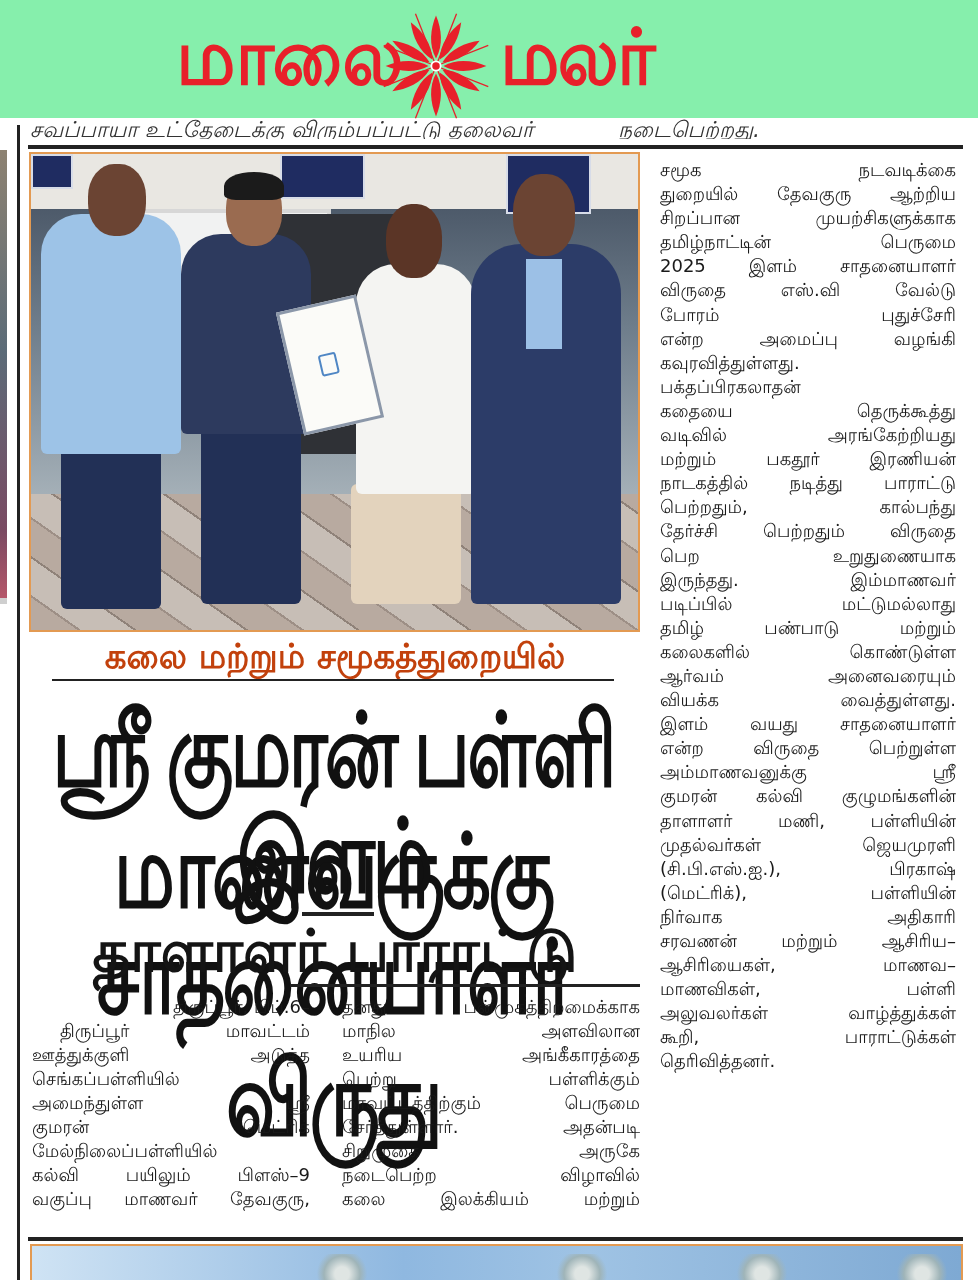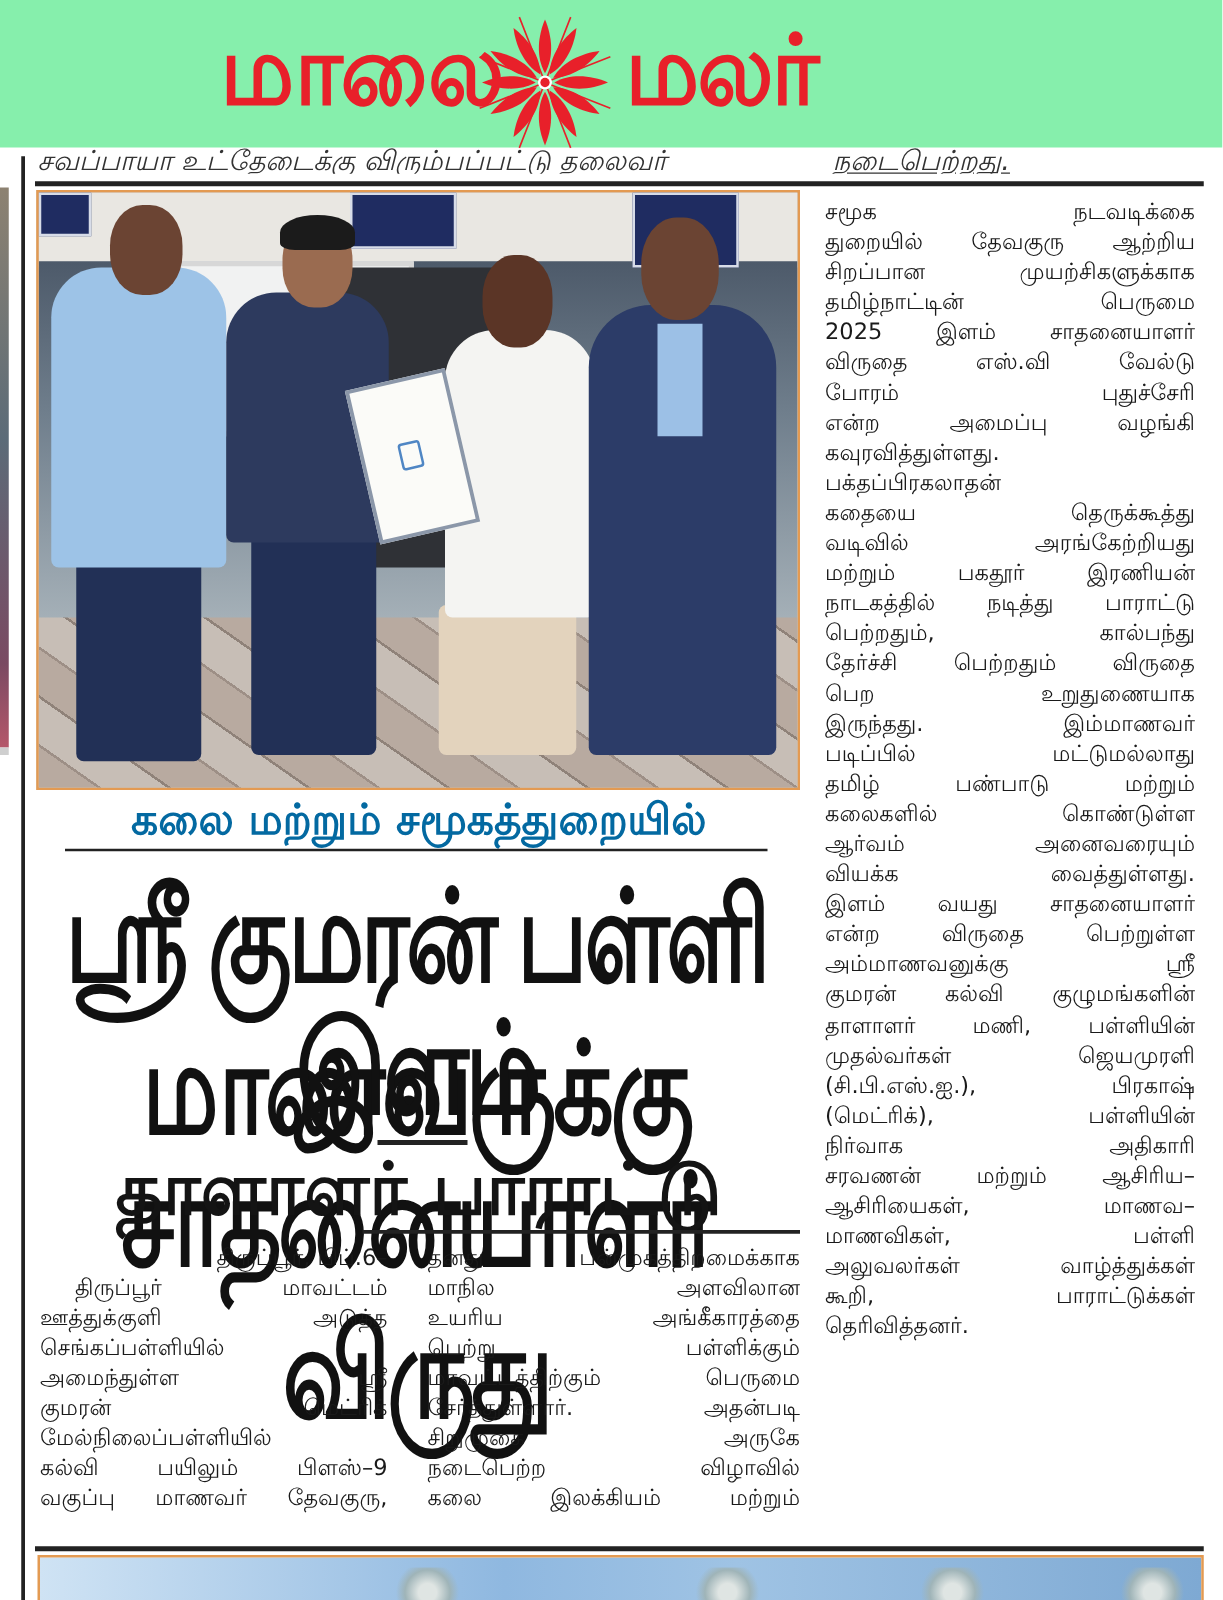--- a/index.html
+++ b/index.html
@@ -13,21 +13,21 @@
   .masthead .word.right { left: 500px; }
   .masthead .flower { position: absolute; left: 380px; top: 10px; width: 112px; height: 112px; }
 
   
   .sliver { position: absolute; left: 0; top: 150px; width: 7px; height: 448px; background: linear-gradient(#8d8271, #5b6b78 45%, #7a4a62 85%, #b5576a); }
   .sliver-cap { position: absolute; left: 0; top: 598px; width: 7px; height: 6px; background: #cfcfcf; }
   .col-rule { position: absolute; left: 17px; top: 125px; width: 3px; height: 1155px; background: #222; }
 
   
   .cut-line { position: absolute; left: 30px; top: 117px; width: 800px; font-family: "DejaVu Sans", sans-serif; font-style: italic; font-size: 22px; color: #333; line-height: 26px; height: 22px; overflow: hidden; }
-  .cut-line .end { position: absolute; left: 636px; top: 0; text-decoration: underline; }
+  .cut-line .end { position: absolute; left: 588px; top: 0; }
   .top-rule { position: absolute; left: 28px; top: 145px; width: 935px; height: 4px; background: #222; }
 
   
   .photo { position: absolute; left: 29px; top: 152px; width: 611px; height: 480px; border: 2px solid #e39a52; overflow: hidden; background: #c9cdd0; }
   .photo .wall-top { position:absolute; left:0; top:0; width:100%; height:60px; background:#e9e7e2; }
   .photo .wall { position:absolute; left:0; top:55px; width:100%; height:300px; background: linear-gradient(#4d5a6a, #6f7e8c 40%, #a9b4bb); }
   .photo .door { position:absolute; left:240px; top:60px; width:150px; height:240px; background:#2f3136; }
   .photo .window { position:absolute; left:110px; top:55px; width:190px; height:140px; background:#f1f2f2; border:4px solid #d7d7d7; }
   .photo .floor { position:absolute; left:0; top:340px; width:100%; height:140px; background: repeating-linear-gradient(35deg, #b8aaa0 0 30px, #9d8f86 30px 32px, #c7beb6 32px 62px, #8f8279 62px 64px); }
   .photo .sign { position:absolute; background:#1f2c61; border:2px solid #d7dce8; }
@@ -45,21 +45,21 @@
   .p3-shirt { left:325px; top:110px; width:120px; height:230px; background:#f4f4f2; border-radius:40px 40px 6px 6px; }
   .p3-head { left:355px; top:50px; width:56px; height:74px; background:#5b3526; border-radius:45%; }
   .p3-pants { left:320px; top:330px; width:110px; height:120px; background:#e3d3bd; border-radius:6px; }
   .p4-suit { left:440px; top:90px; width:150px; height:360px; background:#2c3c68; border-radius:50px 50px 6px 6px; }
   .p4-head { left:482px; top:20px; width:62px; height:82px; background:#6b4433; border-radius:45%; }
   .p4-shirt { left:495px; top:105px; width:36px; height:90px; background:#9cc0e6; }
   .frame { position:absolute; left:258px; top:148px; width:82px; height:126px; background:#fbfbf8; border:3px solid #8b97a9; transform: rotate(-13deg); }
   .frame .medal { position:absolute; left:28px; top:48px; width:18px; height:22px; border:2px solid #4f86c4; border-radius:3px; }
 
   
-  .kicker { position: absolute; left: 32px; top: 636px; width: 606px; text-align: center; font-family: "DejaVu Sans", sans-serif; font-weight: 900; font-size: 34px; line-height: 40px; color: #0369a1; }
+  .kicker { position: absolute; left: 32px; top: 636px; width: 606px; text-align: center; font-family: "DejaVu Sans", sans-serif; font-weight: 900; font-size: 34px; line-height: 40px; color: #c2410c; }
   .kicker-rule { position: absolute; left: 52px; top: 679px; width: 562px; height: 2px; background: #222; }
   .headline { position: absolute; left: 22px; width: 622px; text-align: center; font-family: "Liberation Sans", sans-serif; font-weight: 700; color: #111; font-size: 76px; line-height: 90px; transform: scaleY(1.35); transform-origin: top center; letter-spacing: -3px; }
   .headline.l1 { top: 690px; }
   .headline.l2 { top: 796px; }
   .sub-rule-top { position: absolute; left: 302px; top: 912px; width: 72px; height: 4px; background: #222; }
   .subhead { position: absolute; left: 30px; top: 916px; width: 610px; text-align: center; font-family: "DejaVu Sans", sans-serif; font-weight: 900; font-size: 58px; line-height: 70px; color: #141414; }
   .sub-rule-bot { position: absolute; left: 290px; top: 984px; width: 350px; height: 3px; background: #222; }
 
   
   .col { position: absolute; font-family: "DejaVu Sans", sans-serif; font-size: 18px; line-height: 24px; color: #1a1a1a; text-align: justify; text-align-last: justify; }

